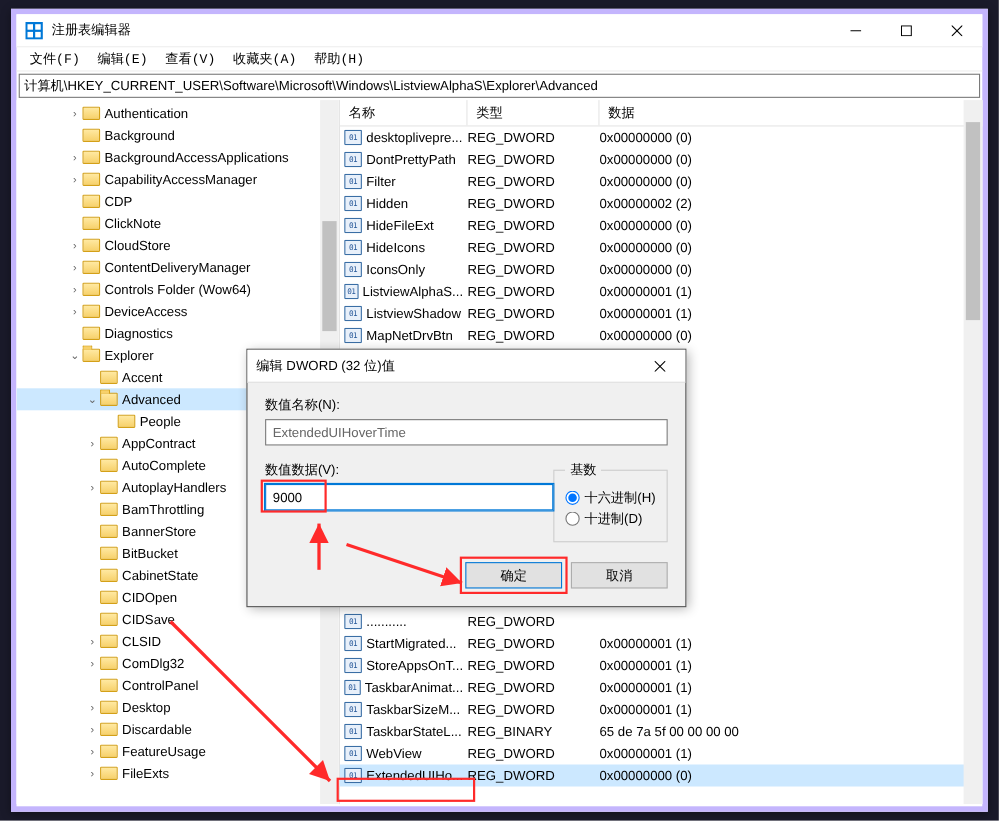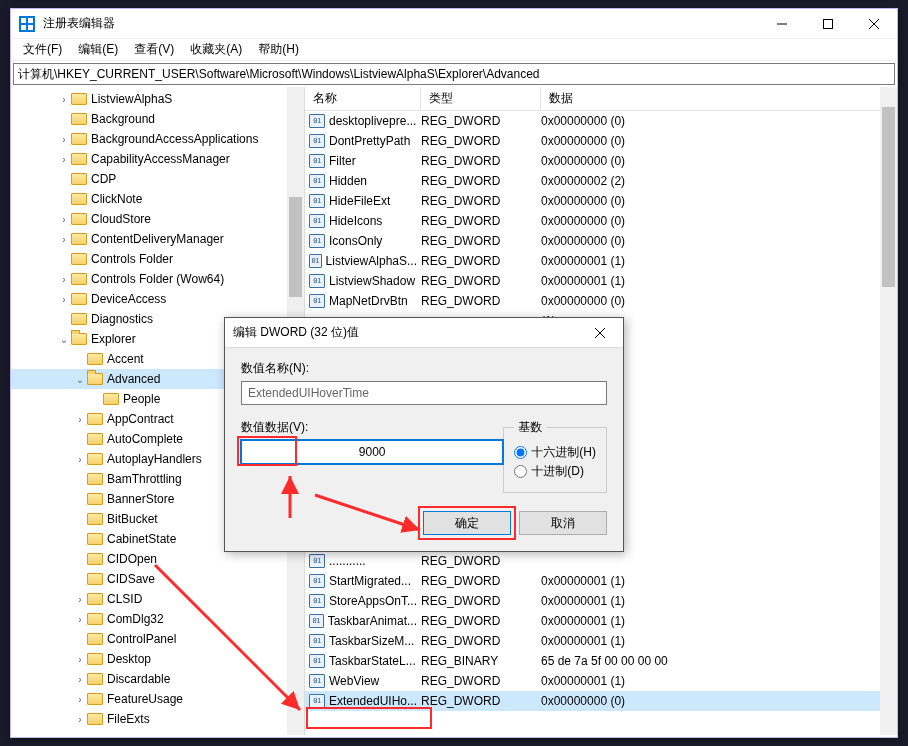--- a/index.html
+++ b/index.html
@@ -1,24 +1,24 @@
 <!DOCTYPE html>
 <html><head>
 <meta charset="utf-8">
 <style>
 * { margin: 0; padding: 0; box-sizing: border-box; font-family: "Microsoft YaHei", "Segoe UI", sans-serif; font-size: 12px; }
 body { width: 908px; height: 746px; background: #1a1a2a; overflow: hidden; position: relative; }
-.window { position: absolute; left: 10px; top: 8px; width: 888px; height: 730px; background: #fff; border: 1px solid #c4b5fd; box-shadow: 0 2px 8px rgba(0,0,0,0.4); }
+.window { position: absolute; left: 10px; top: 8px; width: 888px; height: 730px; background: #fff; border: 5px solid #c4b5fd; box-shadow: 0 2px 8px rgba(0,0,0,0.4); }
 .titlebar { height: 30px; display: flex; align-items: center; background: #fff; border-bottom: 1px solid #eee; }
 .titlebar .app-icon { width: 16px; height: 16px; margin: 0 8px; }
 .titlebar .title { flex: 1; font-size: 12px; color: #000; }
 .winbtns { display: flex; }
 .winbtn { width: 46px; height: 30px; display: flex; align-items: center; justify-content: center; color: #000; }
 .menubar { height: 22px; display: flex; align-items: center; padding: 0 4px; border-bottom: 1px solid #eee; }
-.menubar span { padding: 2px 8px; font-size: 12px; }
+.menubar span { padding: 2px 8px; font-size: 12px; font-family: Liberation Mono, monospace; }
 .addressbar { height: 22px; border: 1px solid #7a7a7a; margin: 2px; padding: 2px 4px; font-size: 12px; display: flex; align-items: center; }
 .content { display: flex; height: calc(100% - 80px); }
 .treepane { width: 294px; border-right: 1px solid #ddd; overflow: hidden; position: relative; background: #fff; }
 .treepane .scroll { position: absolute; right: 0; top: 0; width: 17px; height: 100%; background: #f0f0f0; }
 .treepane .scroll .thumb { position: absolute; left: 2px; top: 110px; width: 13px; height: 100px; background: #c1c1c1; }
 .tree { padding: 2px 0; }
 .tree-item { display: flex; align-items: center; height: 20px; white-space: nowrap; }
 .tree-item.sel { background: #cce8ff; }
 .tw { display: inline-block; width: 14px; text-align: center; color: #666; font-size: 10px; }
 .folder-icon { width: 16px; height: 12px; background: linear-gradient(#ffe9a2,#f7d16b); border: 1px solid #d4a017; border-radius: 1px; margin-right: 4px; display: inline-block; position: relative; }
@@ -43,21 +43,21 @@
 .list-row .c-data { flex: 1; font-size: 12px; padding-left: 4px;}
 .highlight-box { position: absolute; border: 2px solid #ff2a2a; pointer-events: none; z-index: 50; }
 .dialog { position: absolute; left: 224px; top: 317px; width: 400px; background: #f0f0f0; border: 1px solid #555; box-shadow: 2px 2px 10px rgba(0,0,0,0.3); z-index: 40; }
 .dialog .titlebar { background: #fff; height: 30px; border-bottom: 1px solid #ddd; }
 .dialog .titlebar .title { padding-left: 8px; font-size: 12px; }
 .dialog .body { padding: 12px 16px 16px 16px; }
 .dialog label { font-size: 12px; display: block; margin-bottom: 4px; }
 .dialog .ro-input { width: 100%; height: 24px; border: 1px solid #7a7a7a; background: #fff; padding: 2px 6px; font-size: 12px; color: #666; }
 .dialog .row2 { display: flex; margin-top: 14px; }
 .dialog .row2 .left { flex: 1; }
-.dialog .val-input { width: 100%; height: 24px; border: 1px solid #0078d7; outline: 1px solid #0078d7; padding: 2px 6px; font-size: 12px; text-align: center; }
+.dialog .val-input { width: 100%; height: 24px; border: 1px solid #0078d7; outline: 1px solid #0078d7; padding: 2px 6px; font-size: 12px; }
 .dialog fieldset { border: 1px solid #ccc; padding: 6px 10px 10px 10px; }
 .dialog fieldset legend { font-size: 12px; padding: 0 4px; margin-top: 12px; }
 .dialog .radio-row { display: flex; align-items: center; gap: 4px; margin: 2px 0; font-size: 12px;}
 .dialog .btns { display: flex; justify-content: flex-end; gap: 8px; margin-top: 18px; }
 .dialog .btn { width: 88px; height: 24px; border: 1px solid #adadad; background: #e1e1e1; font-size: 12px; display: flex; align-items: center; justify-content: center; }
 .dialog .btn.primary { border: 1px solid #0078d7; }
 .arrow { position: absolute; z-index: 60; pointer-events: none; }
 </style>
 </head>
 <body>
@@ -99,21 +99,21 @@
     <span>帮助(H)</span>
   </div>
   <div class="addressbar">计算机\HKEY_CURRENT_USER\Software\Microsoft\Windows\ListviewAlphaS\Explorer\Advanced</div>
   <div class="content">
     <div class="treepane">
       <div class="tree" id="tree">
           <div class="tree-item">
             <span class="indent" style="width: 46px;"></span>
             <span class="tw">›</span>
             <span class="folder-icon"></span>
-            <span class="tree-label">ListviewAlphaS</span>
+            <span class="tree-label">Authentication</span>
           </div>
           <div class="tree-item">
             <span class="indent" style="width: 46px;"></span>
             <span class="tw"></span>
             <span class="folder-icon"></span>
             <span class="tree-label">Background</span>
           </div>
           <div class="tree-item">
             <span class="indent" style="width: 46px;"></span>
             <span class="tw">›</span>
@@ -142,26 +142,20 @@
             <span class="indent" style="width: 46px;"></span>
             <span class="tw">›</span>
             <span class="folder-icon"></span>
             <span class="tree-label">CloudStore</span>
           </div>
           <div class="tree-item">
             <span class="indent" style="width: 46px;"></span>
             <span class="tw">›</span>
             <span class="folder-icon"></span>
             <span class="tree-label">ContentDeliveryManager</span>
-          </div>
-          <div class="tree-item">
-            <span class="indent" style="width: 46px;"></span>
-            <span class="tw"></span>
-            <span class="folder-icon"></span>
-            <span class="tree-label">Controls Folder</span>
           </div>
           <div class="tree-item">
             <span class="indent" style="width: 46px;"></span>
             <span class="tw">›</span>
             <span class="folder-icon"></span>
             <span class="tree-label">Controls Folder (Wow64)</span>
           </div>
           <div class="tree-item">
             <span class="indent" style="width: 46px;"></span>
             <span class="tw">›</span>

